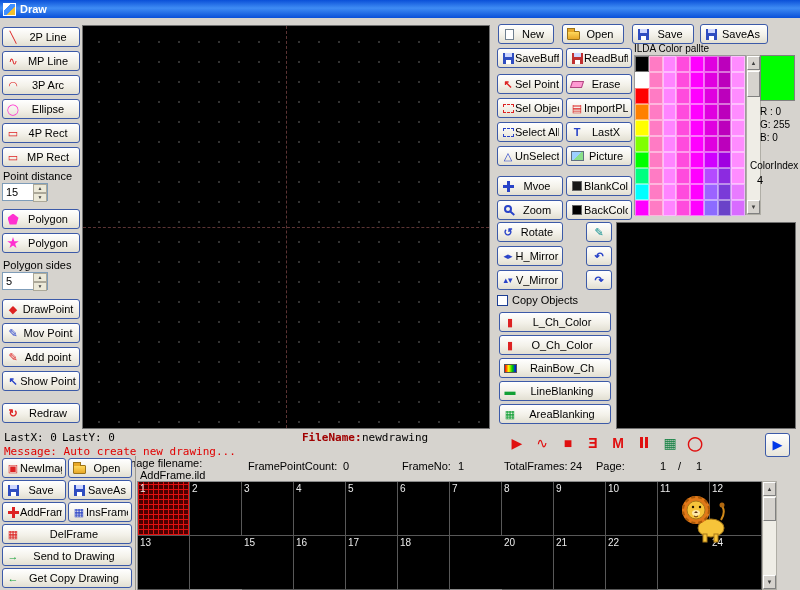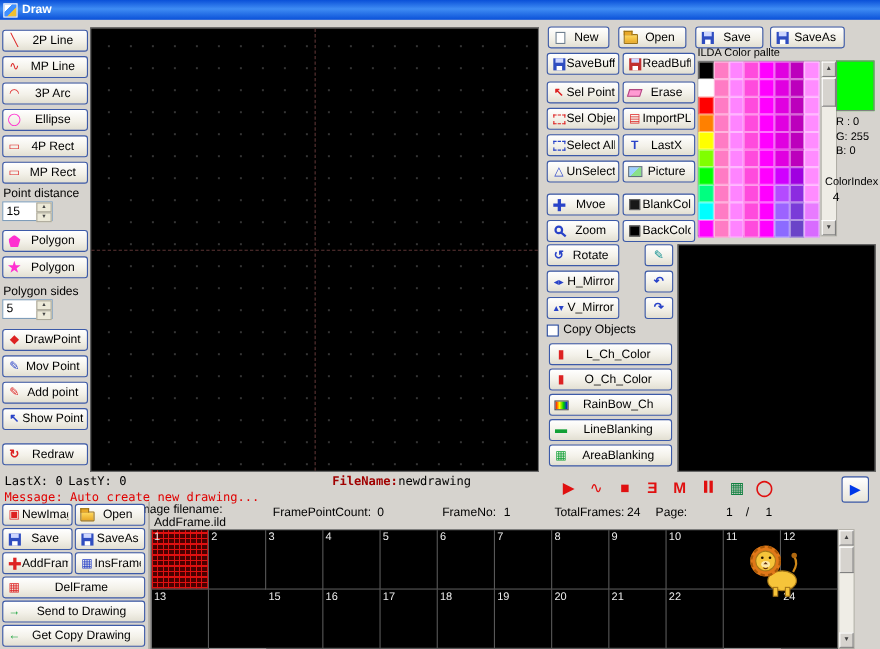--- a/index.html
+++ b/index.html
@@ -569,23 +569,20 @@
       </div>
       <div class="fcell" style="left: 156px; top: 54px;">
         <span class="fnum">16</span>
       </div>
       <div class="fcell" style="left: 208px; top: 54px;">
         <span class="fnum">17</span>
       </div>
       <div class="fcell" style="left: 260px; top: 54px;">
         <span class="fnum">18</span>
       </div>
-      <div class="fcell" style="left: 312px; top: 54px;">
-        <span class="fnum">19</span>
-      </div>
       <div class="fcell" style="left: 364px; top: 54px;">
         <span class="fnum">20</span>
       </div>
       <div class="fcell" style="left: 416px; top: 54px;">
         <span class="fnum">21</span>
       </div>
       <div class="fcell" style="left: 468px; top: 54px;">
         <span class="fnum">22</span>
       </div>
       <div class="fcell" style="left: 572px; top: 54px;">

